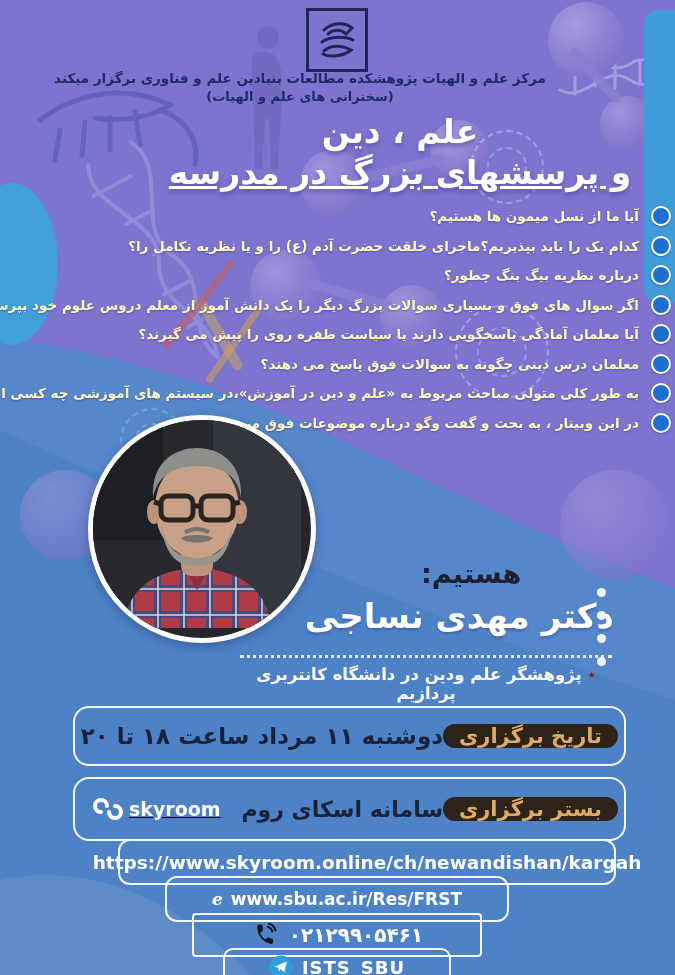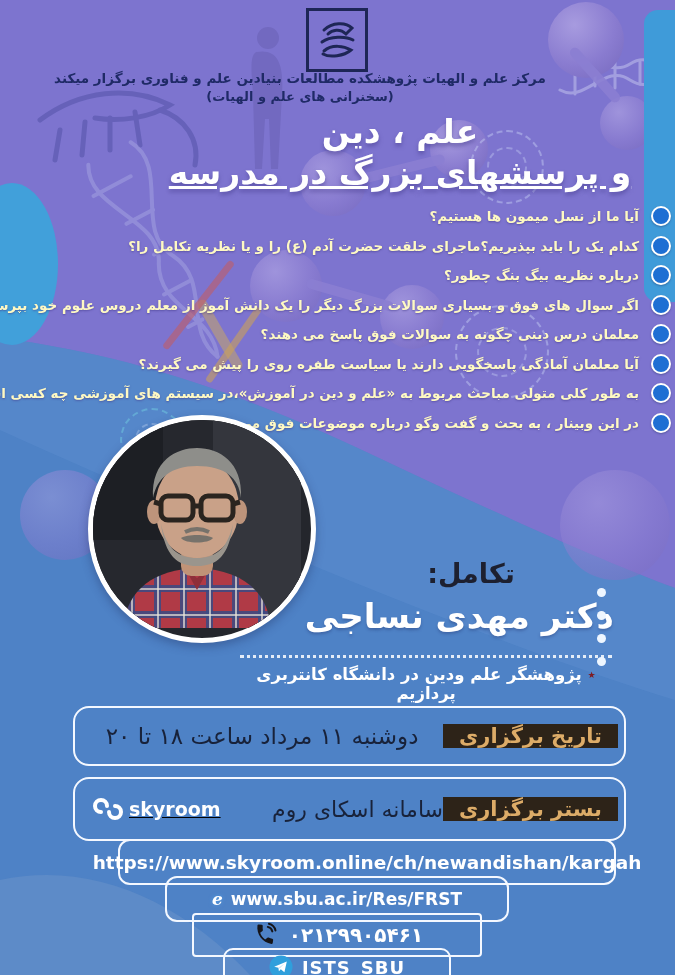--- a/index.html
+++ b/index.html
@@ -62,22 +62,22 @@
   .speaker-affil .star{color:#7e1c22;font-size:15px;}
   .dots-col{position:absolute;left:597px;top:588px;z-index:6;}
   .dots-col i{display:block;width:9px;height:9px;border-radius:50%;background:#eef6ff;
     margin-bottom:14px;}
   
   .row-box{position:absolute;z-index:7;border:2.5px solid #f4f8ff;direction:rtl;
     display:flex;align-items:center;}
   .row1{left:73px;top:706px;width:537px;height:56px;border-radius:16px;padding:0 6px;}
   .row2{left:73px;top:777px;width:537px;height:60px;border-radius:16px;padding:0 6px;}
   .chip{background:#2d2318;color:#ddac68;font-weight:bold;font-size:21px;
-    border-radius:0;padding:0 16px;white-space:nowrap;}
-  .row-value{flex:1;text-align:center;color:#18223a;font-weight:normal;font-size:23px;
+    border-radius:18px;padding:0 16px;white-space:nowrap;}
+  .row-value{flex:1;text-align:center;color:#18223a;font-weight:bold;font-size:23px;
     white-space:nowrap;}
   .brand{display:flex;align-items:center;direction:ltr;gap:6px;padding-left:12px;text-decoration:underline;}
   .brand .brand-text{color:#fff;font-weight:bold;font-size:19px;}
   .row3{left:118px;top:839px;width:494px;height:42px;border-radius:12px;
     justify-content:center;direction:ltr;}
   .row3 span{color:#fff;font-weight:bold;font-size:18.5px;white-space:nowrap;}
   .row4{left:165px;top:876px;width:340px;height:42px;border-radius:12px;
     justify-content:center;gap:8px;direction:ltr;}
   .row4 span{color:#fff;font-weight:bold;font-size:17px;}
   .ie-e{font-family:"DejaVu Serif","Liberation Serif",serif;font-style:italic;
@@ -184,25 +184,25 @@
     <li>
         <span class="q-dot"></span>
         <span class="q-text">درباره نظریه بیگ بنگ چطور؟</span>
       </li>
     <li>
         <span class="q-dot"></span>
         <span class="q-text">اگر سوال های فوق و بسیاری سوالات بزرگ دیگر را یک دانش آموز از معلم دروس علوم خود بپرسد چه پاسخی دریافت می کند؟</span>
       </li>
     <li>
         <span class="q-dot"></span>
+        <span class="q-text">آیا معلمان آمادگی پاسخگویی دارند یا سیاست طفره روی را پیش می گیرند؟</span>
+      </li>
+    <li>
+        <span class="q-dot"></span>
         <span class="q-text">معلمان درس دینی چگونه به سوالات فوق پاسخ می دهند؟</span>
-      </li>
-    <li>
-        <span class="q-dot"></span>
-        <span class="q-text">آیا معلمان آمادگی پاسخگویی دارند یا سیاست طفره روی را پیش می گیرند؟</span>
       </li>
     <li>
         <span class="q-dot"></span>
         <span class="q-text">به طور کلی متولی مباحث مربوط به «علم و دین در آموزش»،در سیستم های آموزشی چه کسی است؟</span>
       </li>
     <li>
         <span class="q-dot"></span>
         <span class="q-text">در این وبینار ، به بحث و گفت وگو درباره موضوعات فوق می پردازیم</span>
       </li>
   </ul>
@@ -241,21 +241,21 @@
         <path d="M68,84 L61,82 M140,84 L147,82"></path>
       </g>
 
       <path d="M68,104 C72,136 84,146 104,146 C124,146 136,136 140,104 C134,130 122,138 104,138 C86,138 74,130 68,104 Z" fill="#9a958d"></path>
       <path d="M88,118 C94,114 114,114 120,118 C116,124 92,124 88,118 Z" fill="#77726b"></path>
 
       <path d="M92,112 C100,108 108,108 116,112" stroke="#77726b" stroke-width="4" fill="none"></path>
     </svg>
   </div>
 
-  <div class="speaker-label">تکامل:</div>
+  <div class="speaker-label">هستیم:</div>
   <div class="speaker-name">دکتر مهدی نساجی</div>
   <div class="speaker-sep"></div>
   <div class="speaker-affil">
     <span class="star">٭</span>
     <span>پژوهشگر علم ودین در دانشگاه کانتربری پردازیم</span>
   </div>
   <div class="dots-col">
       <i></i>
       <i></i>
       <i></i>

